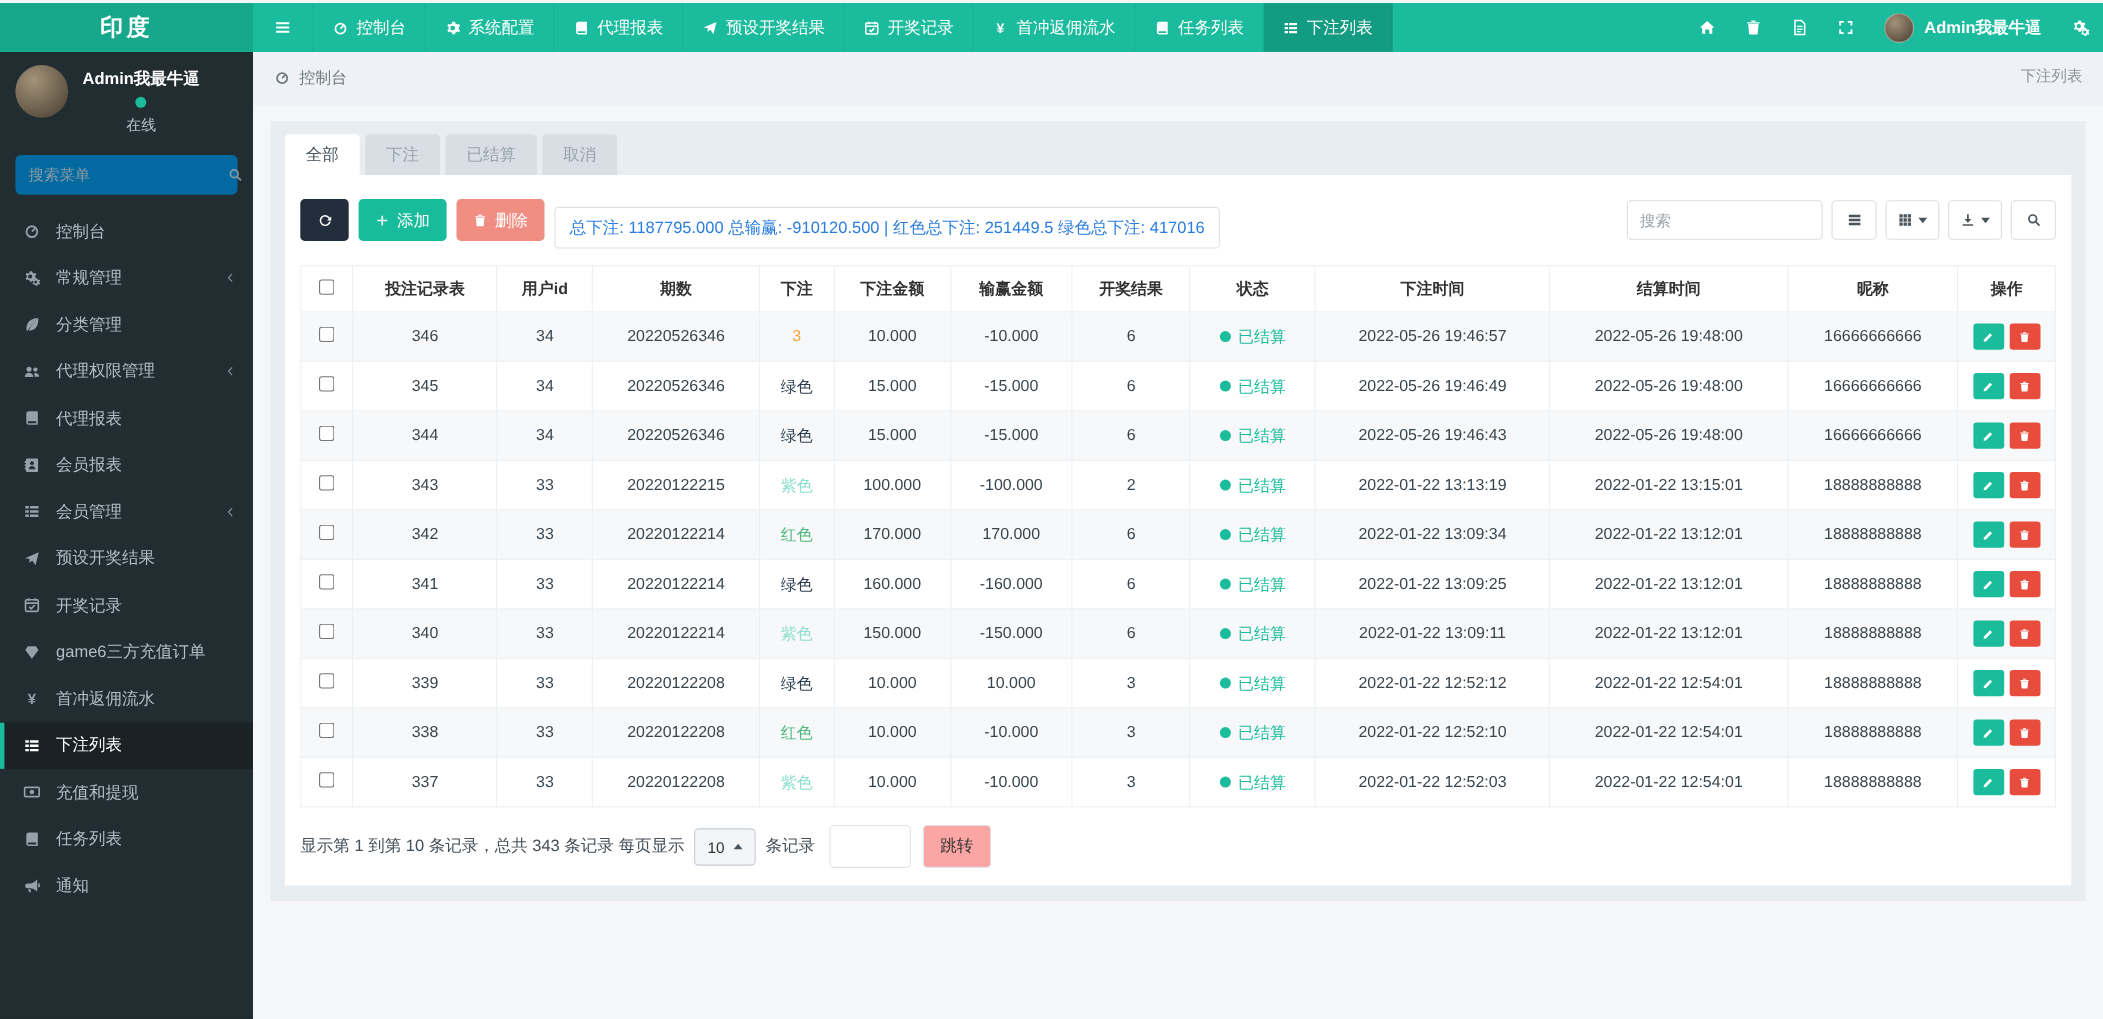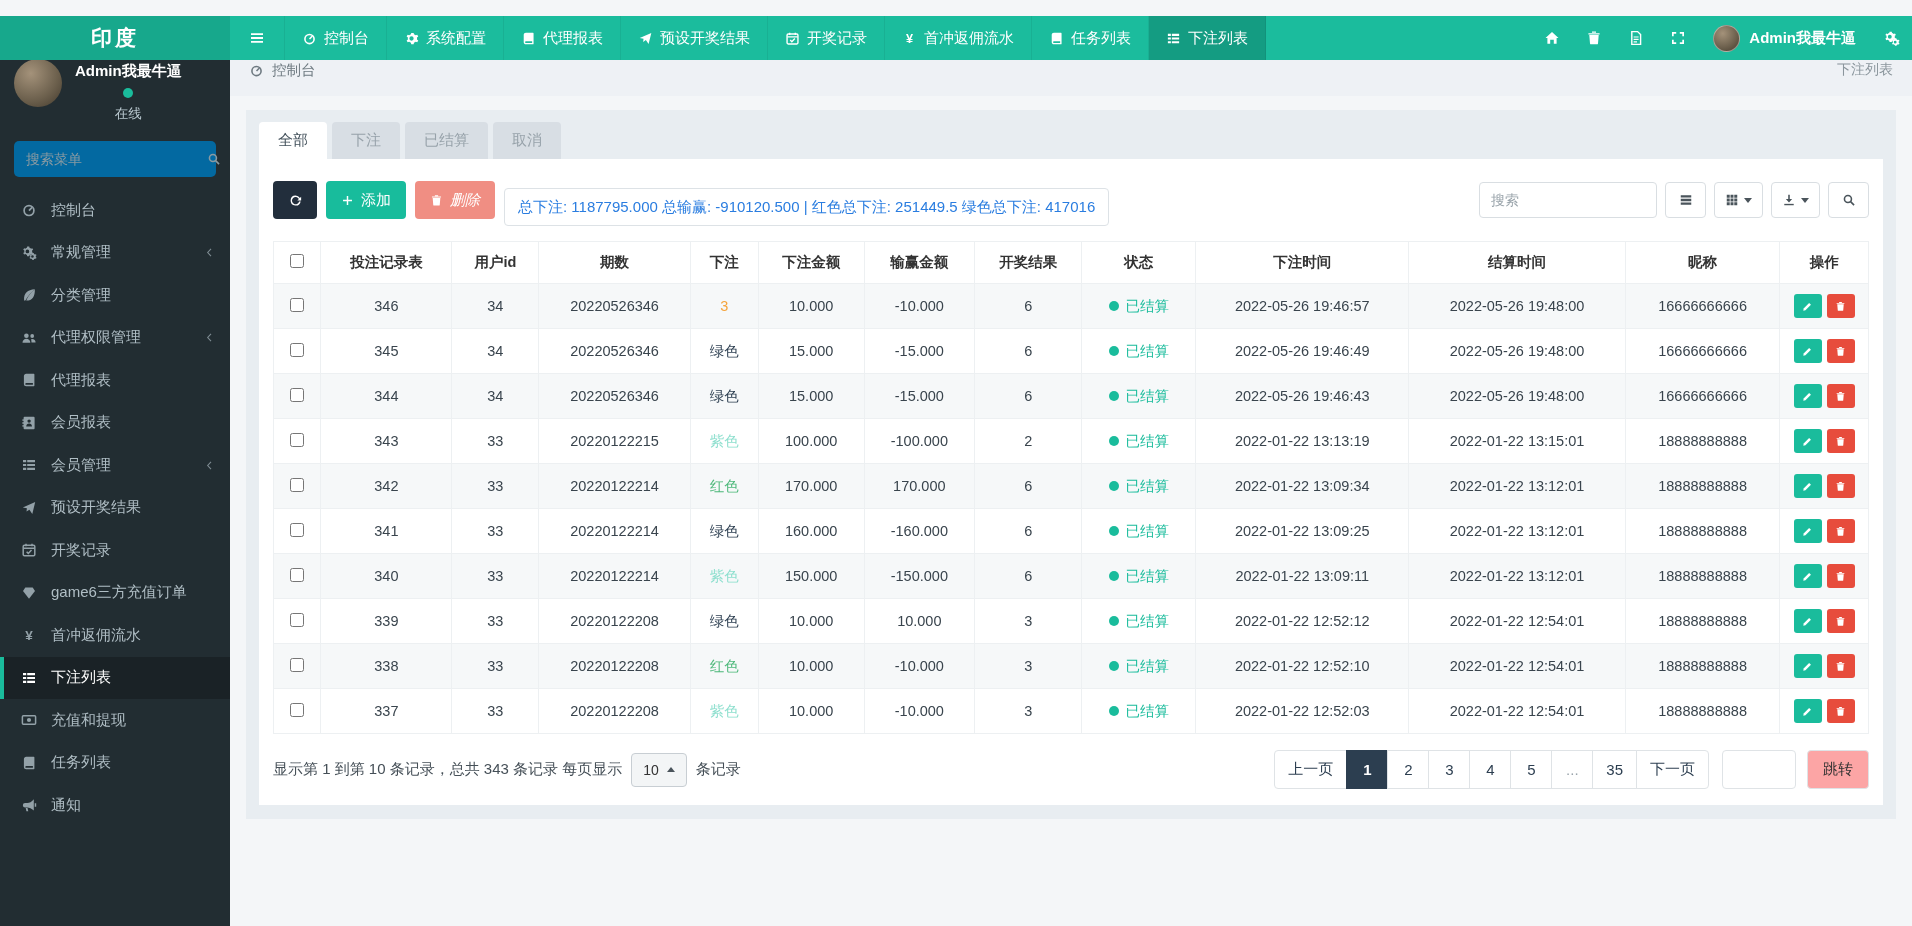--- a/index.html
+++ b/index.html
@@ -1,20 +1,20 @@
 <!DOCTYPE html>
 <html><head>
 <meta charset="utf-8">
 <style>
   * { box-sizing: border-box; margin: 0; padding: 0; }
   html,body { width:1912px; height:926px; overflow:hidden; }
   body { font-family:"Liberation Sans","DejaVu Sans",sans-serif; background:#f4f6f8; font-size:15px; }
 
   
-  .navbar { position:fixed; top:16px; left:0; width:1912px; height:44px; background:#1bbc9d; display:flex; align-items:stretch; z-index:30; }
+  .navbar { position:fixed; top:3px; left:0; width:1912px; height:44px; background:#1bbc9d; display:flex; align-items:stretch; z-index:30; }
   .logo { width:230px; background:#17a88c; color:#fff; font-size:21px; font-weight:bold; letter-spacing:3px; display:flex; align-items:center; justify-content:center; }
   .nav-items { display:flex; align-items:stretch; }
   .nav-item { display:flex; align-items:center; gap:7px; padding:0 17px; color:#fff; font-size:15px; cursor:pointer; border-right:1px solid rgba(0,0,0,.06); white-space:nowrap; }
   .nav-item.hamburger { padding:0 19px; }
   .nav-item.active { background:#149c82; }
   .nav-right { margin-left:auto; display:flex; align-items:center; color:#fff; }
   .nav-ico-btn { width:42px; height:44px; display:flex; align-items:center; justify-content:center; cursor:pointer; }
   .nav-user { display:flex; align-items:center; gap:9px; padding:0 14px; cursor:pointer; }
   .avatar-sm { width:27px; height:27px; border-radius:50%; background:radial-gradient(circle at 35% 30%,#a4927a,#6b5f4c 60%,#42392c); border:1px solid rgba(255,255,255,.4); }
   .nav-user-name { font-size:15px; font-weight:bold; }
@@ -49,21 +49,21 @@
   .tabs { display:flex; gap:5px; }
   .tab { height:37px; padding:0 19px; display:flex; align-items:center; font-size:15px; border-radius:4px 4px 0 0; background:#d8dee4; color:#97a2aa; cursor:pointer; }
   .tab.active { background:#fff; color:#44525c; }
   .panel { background:#fff; padding:15px 14px 16px; }
 
   
   .toolbar { display:flex; align-items:center; gap:9px; }
   .btn { height:38px; border:none; border-radius:4px; color:#fff; font-size:15px; font-family:inherit; display:inline-flex; align-items:center; gap:7px; padding:0 15px; cursor:pointer; }
   .btn-refresh { background:#222e3c; width:44px; justify-content:center; padding:0; }
   .btn-add { background:#18bc9c; }
-  .btn-del { background:#f08e83;font-style:italic; }
+  .btn-del { background:#f08e83; }
   .summary-box { height:38px; border:1px solid #dde2e6; border-radius:4px; background:#fff; display:flex; align-items:center; padding:0 13px; color:#2a7de0; font-size:15px; white-space:nowrap;margin-top:14px; }
   .toolbar-right { margin-left:auto; display:flex; align-items:center; gap:8px; }
   .search-input { width:178px; height:36px; border:1px solid #d9dee2; border-radius:4px; padding:0 11px; font-size:14px; color:#555; font-family:inherit; outline:none; }
   .search-input::placeholder { color:#9aa4ab; }
   .tool-btn { height:36px; min-width:41px; border:1px solid #d9dee2; background:#fff; border-radius:4px; color:#4a545b; display:inline-flex; align-items:center; justify-content:center; gap:5px; padding:0 10px; cursor:pointer; }
   .caret-dn { width:0; height:0; border-left:4.5px solid transparent; border-right:4.5px solid transparent; border-top:5px solid #4a545b; }
   .caret-up { width:0; height:0; border-left:4.5px solid transparent; border-right:4.5px solid transparent; border-bottom:5px solid #4a545b; }
 
   
   table { width:100%; border-collapse:collapse; margin-top:15px; font-size:14.5px; table-layout:fixed; }
@@ -855,30 +855,19 @@
           </tbody>
       </table>
 
       <div class="tfoot">
         <span>显示第 1 到第 10 条记录，总共 343 条记录 每页显示</span>
         <button class="pgsize-btn">
           <span>10</span>
           <span class="caret-up"></span>
         </button>
         <span>条记录</span>
-        <div class="pagination">
-            <div class="page-item">上一页</div>
-            <div class="page-item active">1</div>
-            <div class="page-item">2</div>
-            <div class="page-item">3</div>
-            <div class="page-item">4</div>
-            <div class="page-item">5</div>
-            <div class="page-item ellipsis">...</div>
-            <div class="page-item">35</div>
-            <div class="page-item">下一页</div>
-          </div>
         <input class="jump-input" style="">
         <button class="jump-btn">跳转</button>
       </div>
 
     </div>
   </div>
 </div>
 
 </body></html>

